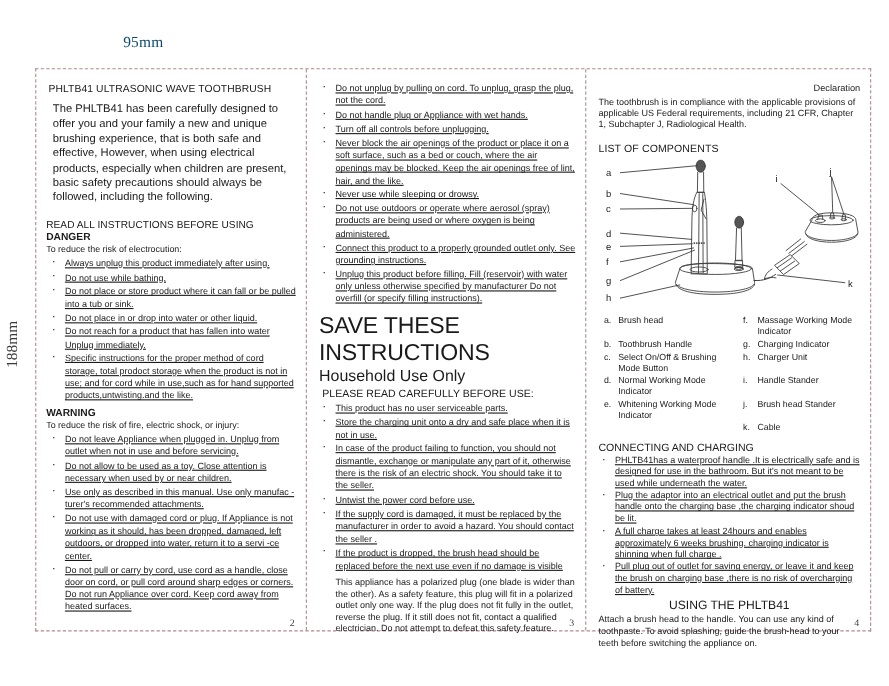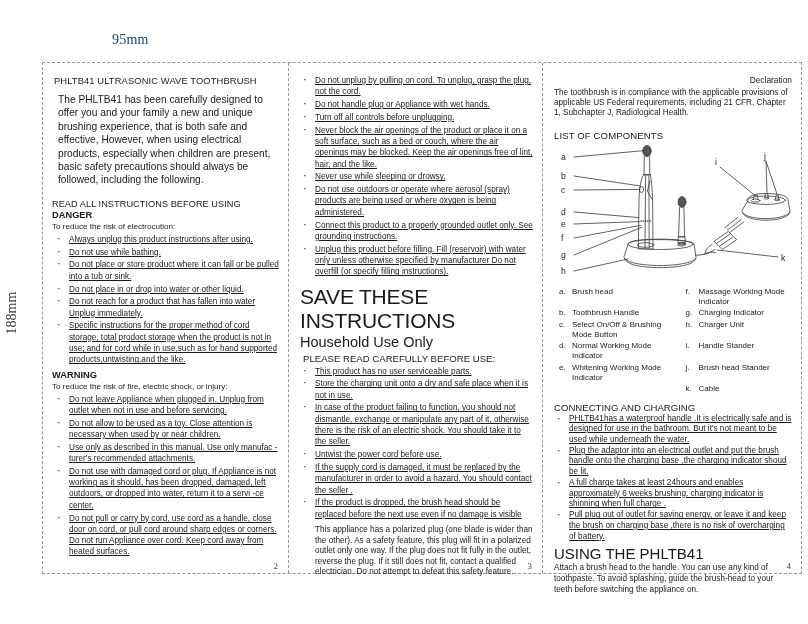--- a/index.html
+++ b/index.html
@@ -35,21 +35,21 @@
     font-size: 14px;
     color: #3a3a3a;
     transform: rotate(-90deg);
     transform-origin: center center;
     white-space: nowrap;
   }
 
   
   .sheet {
     position: absolute;
-    left: 42px;
+    left: 32px;
     top: 62px;
     width: 760px;
     height: 512px;
     border: 1px dashed #b08a8a;
     box-sizing: border-box;
     display: flex;
   }
   .panel {
     position: relative;
     box-sizing: border-box;
@@ -187,22 +187,23 @@
     white-space: nowrap;
   }
   .comp-table td.v { padding-right: 4px; }
   .comp-table td.k2 { width: 13px; padding-left: 6px; white-space: nowrap; }
 
   .cc-head {
     font-size: 9.6px;
     margin: 6px 0 1px 2px;
   }
   .using-head {
-    font-size: 15px;
+    font-size: 11px;
     margin: 3px 0 1px 2px;
+    text-align: center;
   }
   .using-body {
     font-size: 8.2px;
     line-height: 10.8px;
     margin: 0 0 0 2px;
   }
 </style>
 </head>
 <body>
 
@@ -214,21 +215,21 @@
   <div class="panel col1">
 
     <div class="title-line">PHLTB41 ULTRASONIC WAVE TOOTHBRUSH</div>
     <p class="lead">The PHLTB41 has been carefully designed to offer you and your family a new and unique brushing experience, that is both safe and effective, However, when using electrical products, especially when children are present, basic safety  precautions should always be followed, including the following.</p>
 
     <div class="h-plain">READ ALL INSTRUCTIONS BEFORE USING</div>
     <div class="h-bold">DANGER</div>
     <div class="intro">To reduce the risk of electrocution:</div>
 
     <ul class="bl">
-      <li>Always unplug this product instructions after using.</li>
+      <li>Always unplug this product immediately after using.</li>
       <li>Do not use while bathing.</li>
       <li>Do not place or store product where it can fall or be pulled into a tub or sink.</li>
       <li>Do not place in or drop into water or other liquid.</li>
       <li>Do not reach for a product that has fallen into water Unplug immediately.</li>
       <li>Specific instructions for the proper method of cord storage, total prodoct storage when the product is not in use; and for cord while in use,such as for hand supported products,untwisting.and the like.</li>
     </ul>
 
     <div class="h-bold" style="margin-top:4px;">WARNING</div>
     <div class="intro">To reduce the risk of fire, electric shock, or injury:</div>
 

